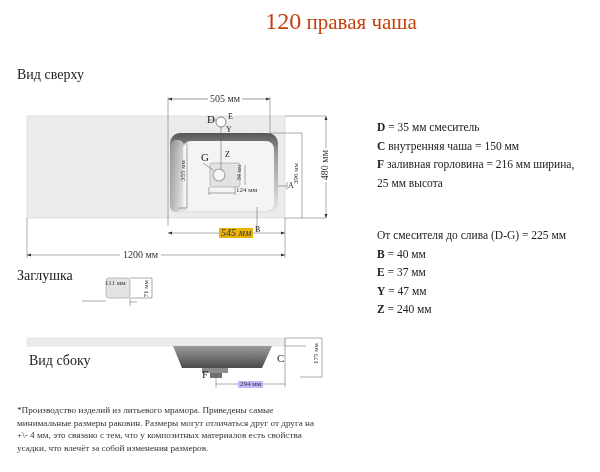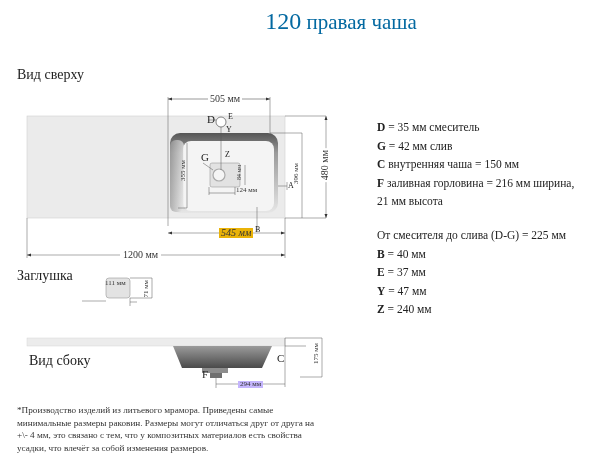--- a/index.html
+++ b/index.html
@@ -1,19 +1,19 @@
 <!DOCTYPE html>
 <html><head>
 <meta charset="utf-8">
 <style>
   html, body { margin:0; padding:0; background:#ffffff; }
   body { width:600px; height:472px; position:relative; overflow:hidden;
          font-family:"Liberation Serif", "DejaVu Serif", serif; color:#222; }
   .abs { position:absolute; }
-  .title { left:0; top:8px; width:600px; text-align:center; font-size:21px; color:#0369a1; padding-left:82px; box-sizing:border-box; }
+  .title { left:0; top:8px; width:600px; text-align:center; font-size:21px; color:#c2410c; padding-left:82px; box-sizing:border-box; }
   .title .num { font-size:24px; }
   .section-label { font-size:14px; color:#222; }
   .dim { font-size:10px; color:#333; white-space:nowrap; line-height:1; }
   .dim-sm { font-size:7px; color:#333; white-space:nowrap; line-height:1;padding-left:25px; }
   .letter { font-size:11px; color:#222; line-height:1; }
   .letter-sm { font-size:8px; color:#222; line-height:1; }
   .vert { writing-mode:vertical-rl; transform:rotate(180deg); }
   .legend { left:377px; font-size:11.5px; color:#222; line-height:18.5px; }
   .legend b { font-weight:bold; }
   .note { left:17px; top:404px; width:310px; font-size:9.2px; line-height:12.6px; color:#333; }
@@ -145,24 +145,23 @@
 <div class="abs dim-sm" style="left:80px;top:280px;">111 мм</div>
 <div class="abs dim-sm vert" style="left:143px;top:280px;">71 мм</div>
 
 <div class="abs letter" style="left:277px;top:353px;">C</div>
 <div class="abs letter" style="left:202px;top:369px;">F</div>
 <div class="abs dim-sm vert" style="left:313px;top:343px;">175 мм</div>
 <div class="abs dim-sm" style="left:238px;top:381px;background:#c4b5fd;padding:0 2px;">294 мм</div>
 
 <div class="abs legend" style="top:118px;">
   <div><b>D</b><span> = 35 мм смеситель</span></div>
-  <div><b>G</b><span> = 42 мм слив</span></div>
   <div><b>C</b><span> внутренняя чаша = 150 мм</span></div>
   <div><b>F</b><span> заливная горловина = 216 мм ширина,</span></div>
-  <div><span>21 мм высота</span></div>
+  <div><span>25 мм высота</span></div>
 </div>
 
 <div class="abs legend" style="top:226px;">
   <div>От смесителя до слива (D-G) = 225 мм</div>
   <div><b>B</b><span> = 40 мм</span></div>
   <div><b>E</b><span> = 37 мм</span></div>
   <div><b>Y</b><span> = 47 мм</span></div>
   <div><b>Z</b><span> = 240 мм</span></div>
 </div>
 

